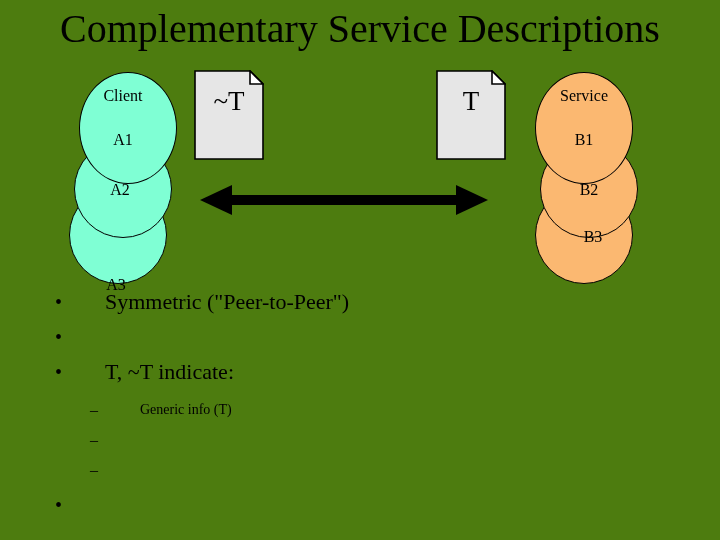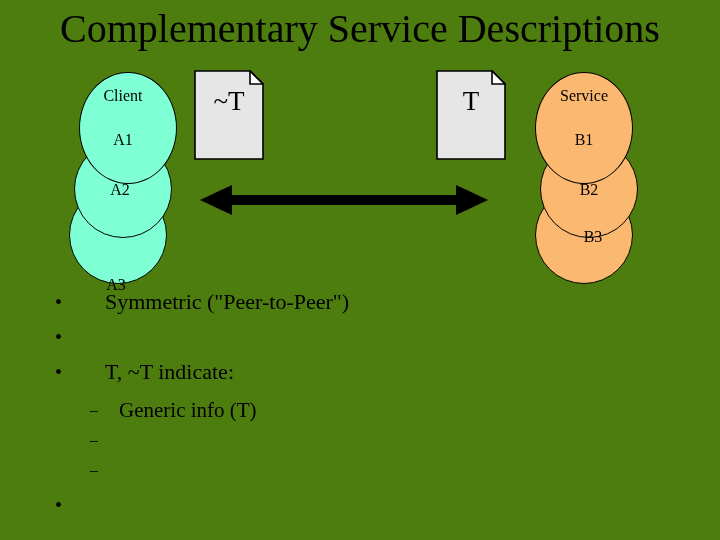--- a/index.html
+++ b/index.html
@@ -105,23 +105,23 @@
   .sub-mark {
     position: absolute;
     left: 0;
     top: 0;
     width: 20px;
     font-size: 16px;
     line-height: 26px;
   }
   .sub-text {
     position: absolute;
-    left: 29px;
-    top: 0;
-    font-size: 21px;
+    left: 50px;
+    top: 0;
+    font-size: 14px;
     line-height: 26px;
     white-space: nowrap;
   }
 </style>
 </head>
 <body>
 
 <div id="slide">
 
   <div id="title">Complementary Service Descriptions</div>

